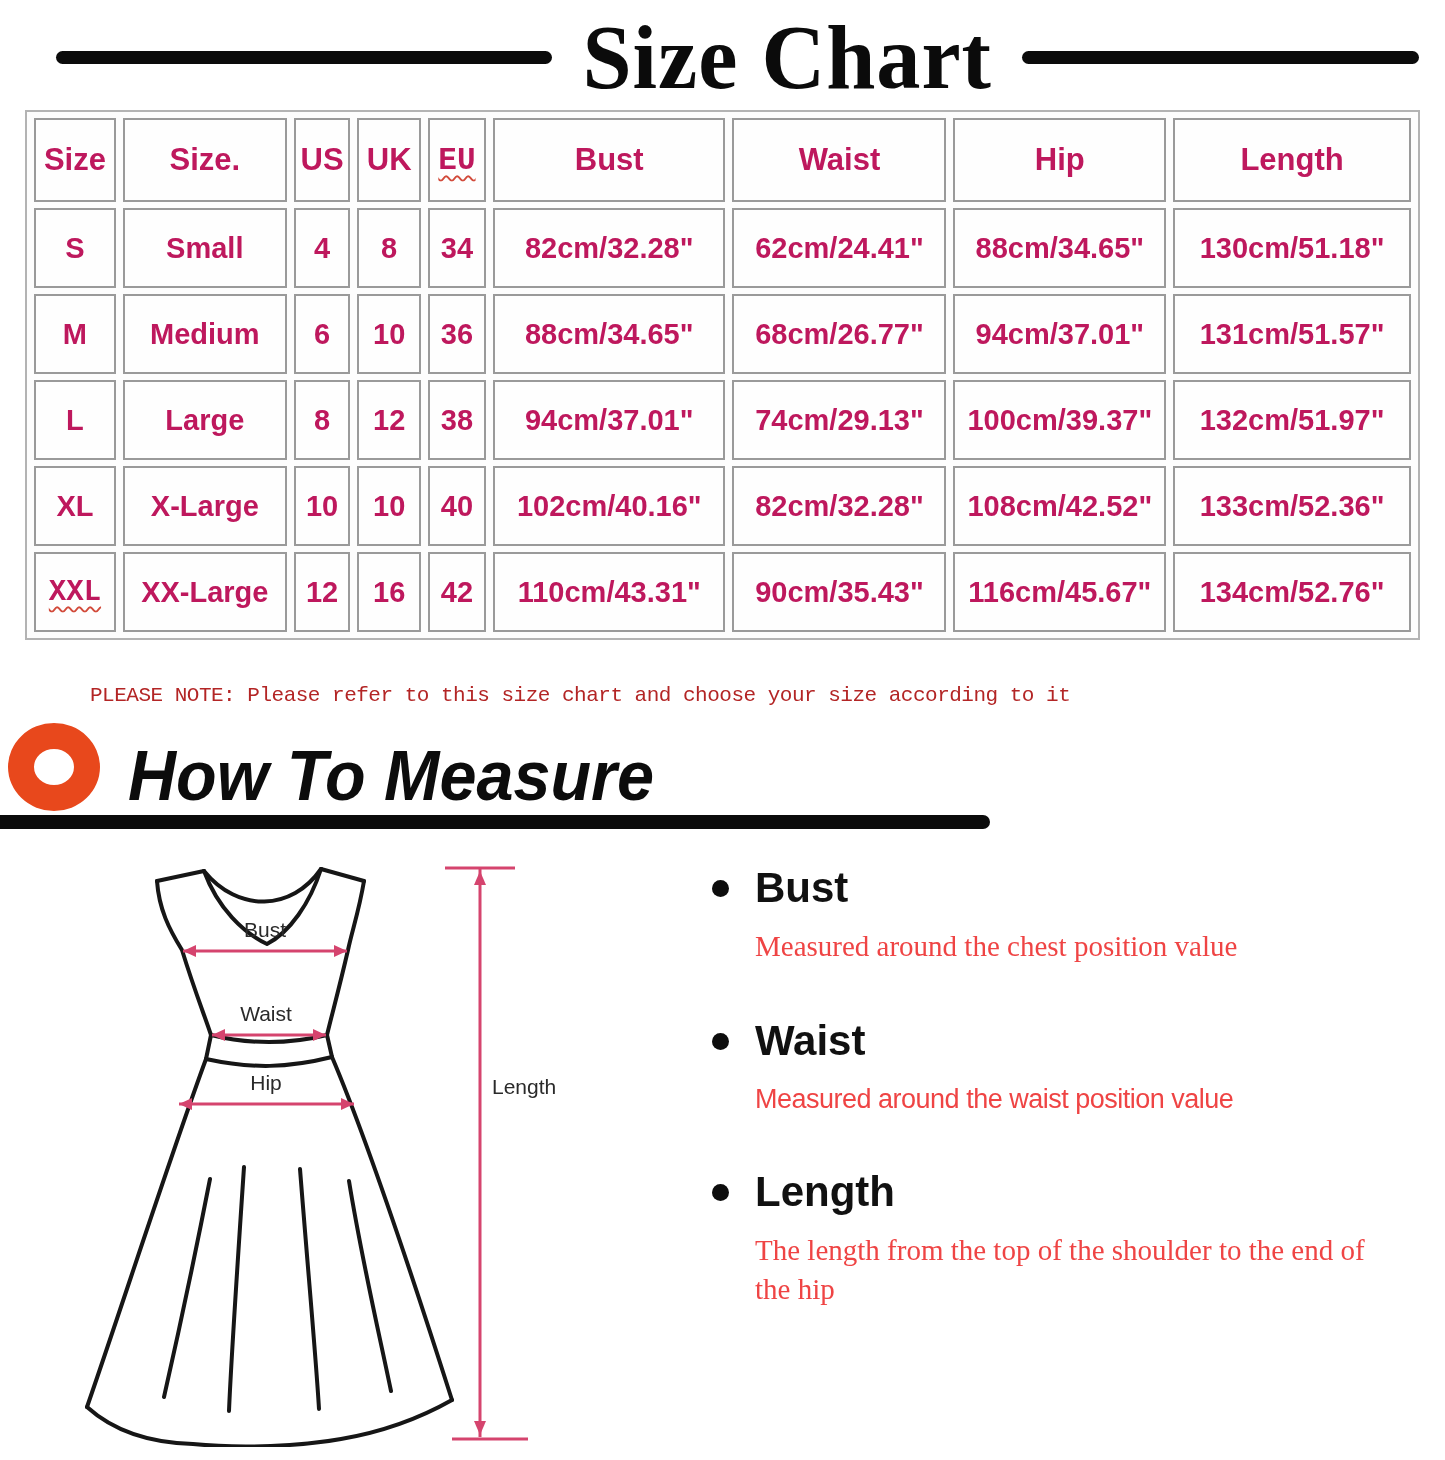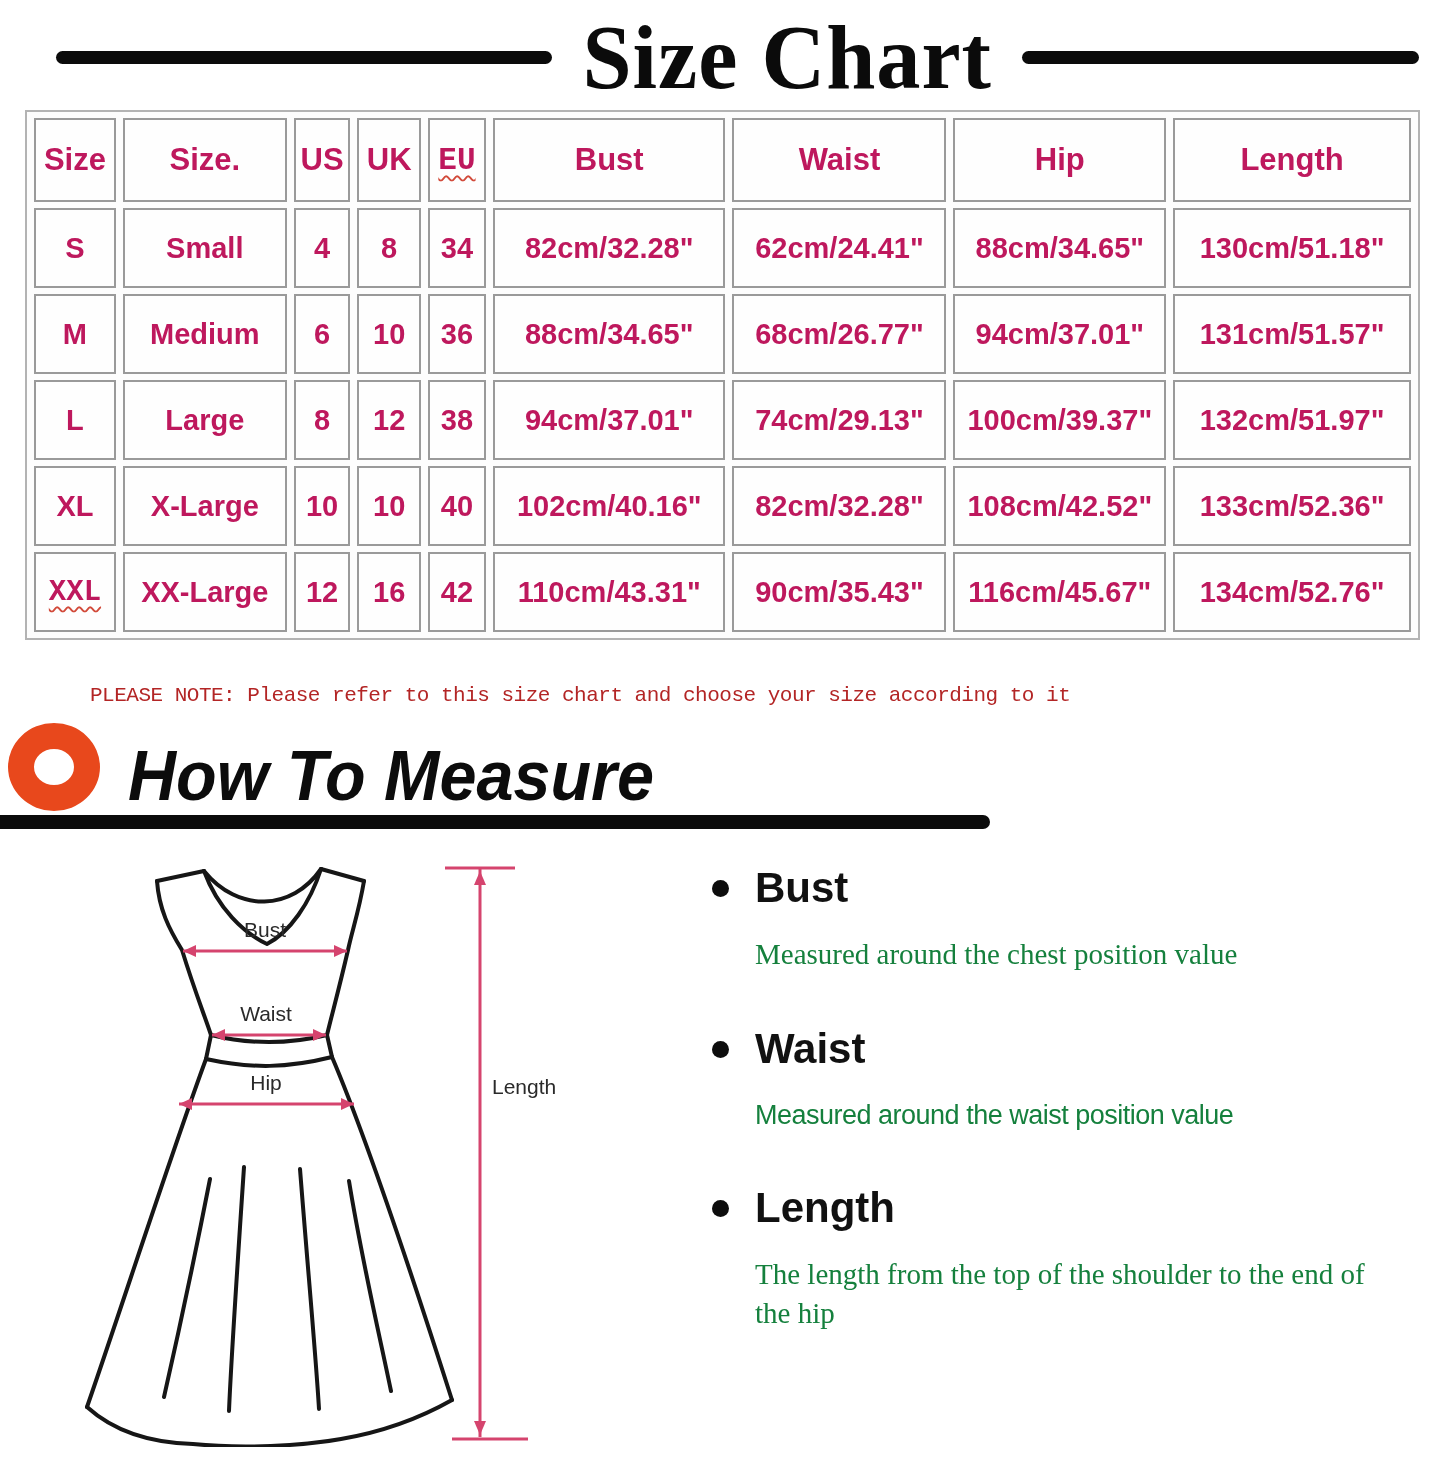--- a/index.html
+++ b/index.html
@@ -91,21 +91,21 @@
   .bullet-item { margin-bottom:52px; }
   .bullet-head { display:flex; align-items:center; }
   .bullet-dot {
     width:17px; height:17px; border-radius:50%;
     background:#0d0d0d; flex:0 0 auto; margin-right:26px;
   }
   .bullet-label {
     font-size:42px; font-weight:bold; color:#111; line-height:1.1;
   }
   .bullet-desc {
-    margin:24px 0 0 43px; font-size:29px; color:#15803d; line-height:1.35;
+    margin:16px 0 0 43px; font-size:29px; color:#ef4444; line-height:1.35;
   }
   .desc-serif { font-family:"Liberation Serif", serif; }
   .desc-mono  { font-family:Liberation Sans, sans-serif; font-size:27px; letter-spacing:-0.5px; }
 
   svg text {
     font-family:"Liberation Sans", sans-serif;
     fill:#2a2a2a;
   }
 </style>
 </head>

